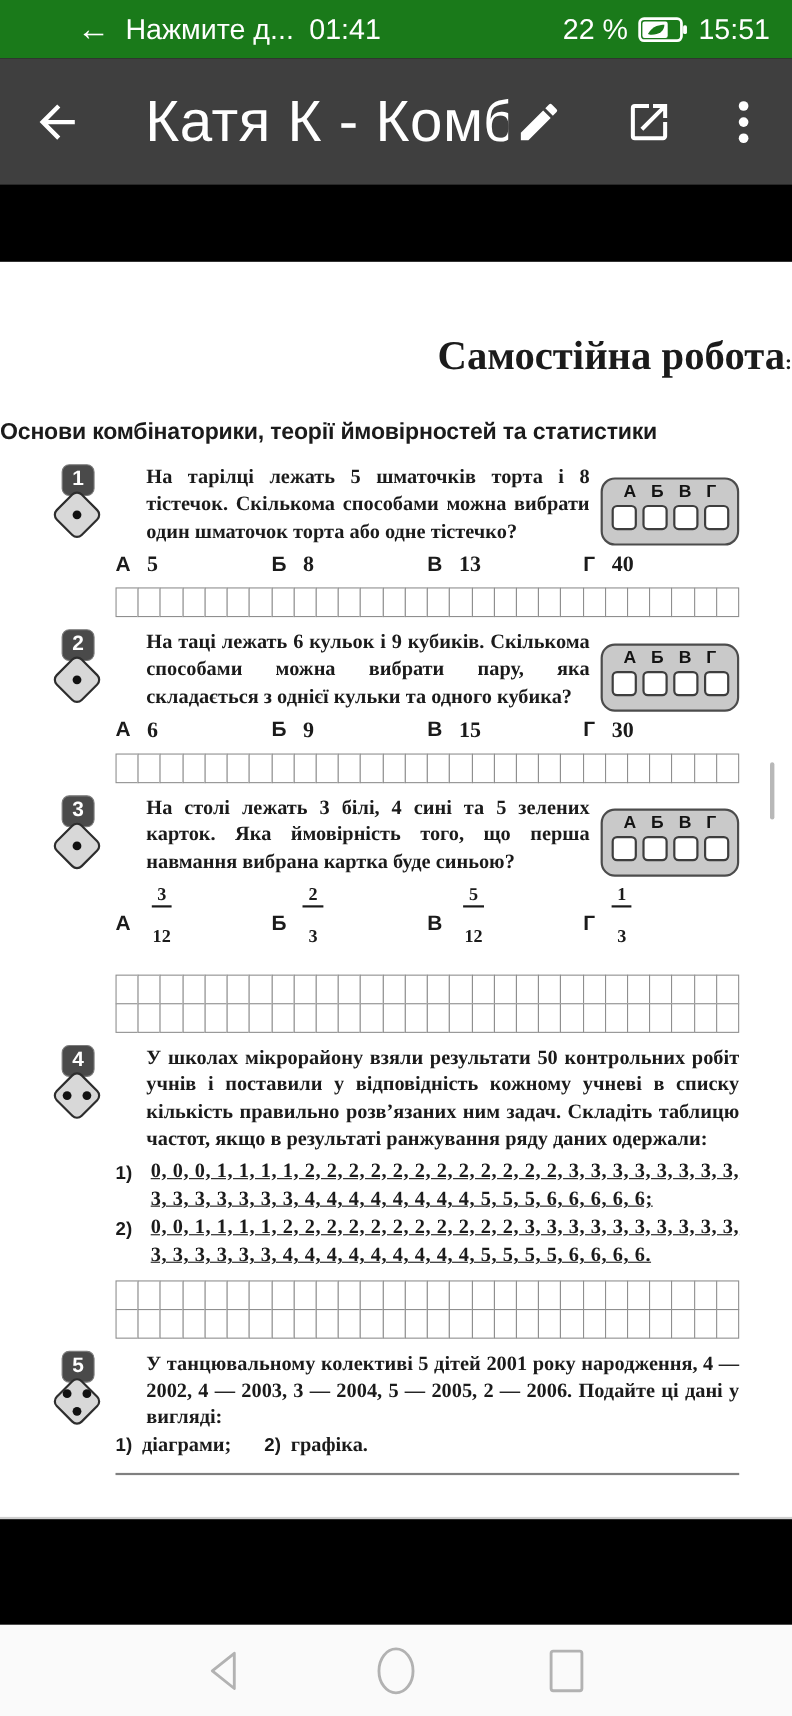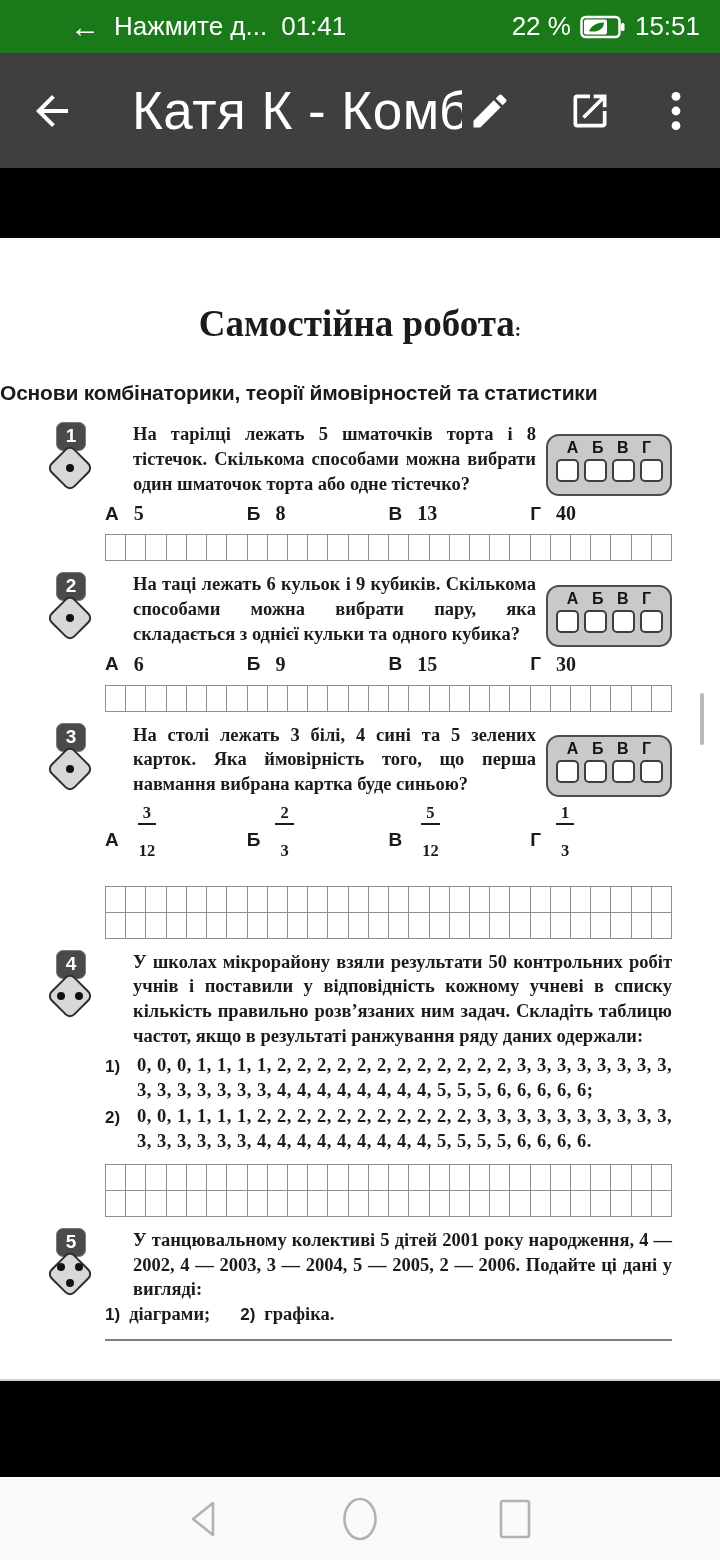--- a/index.html
+++ b/index.html
@@ -34,21 +34,21 @@
   .letterbox-top{ height:70px; background:#000; }
   .letterbox-bottom{ height:96px; background:#000; }
 
   
   .doc{
     height:1143px; background:#fff; position:relative;
     border-bottom:2px solid #cfcfcf;
     color:#1b1b1b; overflow:hidden;
   }
   .doc-title{
-    margin-top:64px; text-align:center;
+    margin-top:64px; text-align:right;
     font-family:"Liberation Serif", serif; font-weight:bold; font-size:37px;
   }
   .title-colon{ font-size:19px; font-weight:bold; }
   .doc-subtitle{
     margin-top:36px; text-align:left;
     font-weight:bold; font-size:21px; letter-spacing:-0.2px;
   }
   .problems{ margin-top:17px; padding:0 48px 0 44px; }
 
   .problem{ display:flex; margin-bottom:11px; }
@@ -90,21 +90,21 @@
   .frac{ display:inline-flex; flex-direction:column; align-items:center;
     font-family:"Liberation Serif", serif; font-weight:bold; font-size:16.5px; line-height:1.2; }
   .frac .num{ padding:0 5px; border-bottom:2px solid #1b1b1b; }
   .frac .den{ padding:16px 5px; }
 
   .data-lines{ margin-top:4px; }
   .data-line{ display:flex; font-family:"Liberation Serif", serif;
     font-weight:bold; font-size:18.5px; line-height:1.38; }
   .dl-label{ font-family:"Liberation Sans", sans-serif; font-size:17px;
     width:32px; flex-shrink:0; padding-top:2px; font-weight:bold; }
-  .dl-text{ flex:1; text-align:justify; letter-spacing:.5px; }
+  .dl-text{ flex:1; text-align:justify; letter-spacing:.5px;text-decoration:underline; }
 
   .sub-row{ display:flex; gap:30px; margin-top:2px;
     font-family:"Liberation Serif", serif; font-weight:bold; font-size:18.5px; }
   .sub-label{ font-family:"Liberation Sans", sans-serif; font-size:17px; margin-right:9px; }
 
   .grid{ margin-top:9px; }
   .grid-row{ display:flex; height:27px; }
   .grid-row + .grid-row{ margin-top:-1px; }
   .gcell{ flex:1; border:1px solid #8f8f8f; margin-left:-1px; background:#fff; }
   .gcell:first-child{ margin-left:0; }

